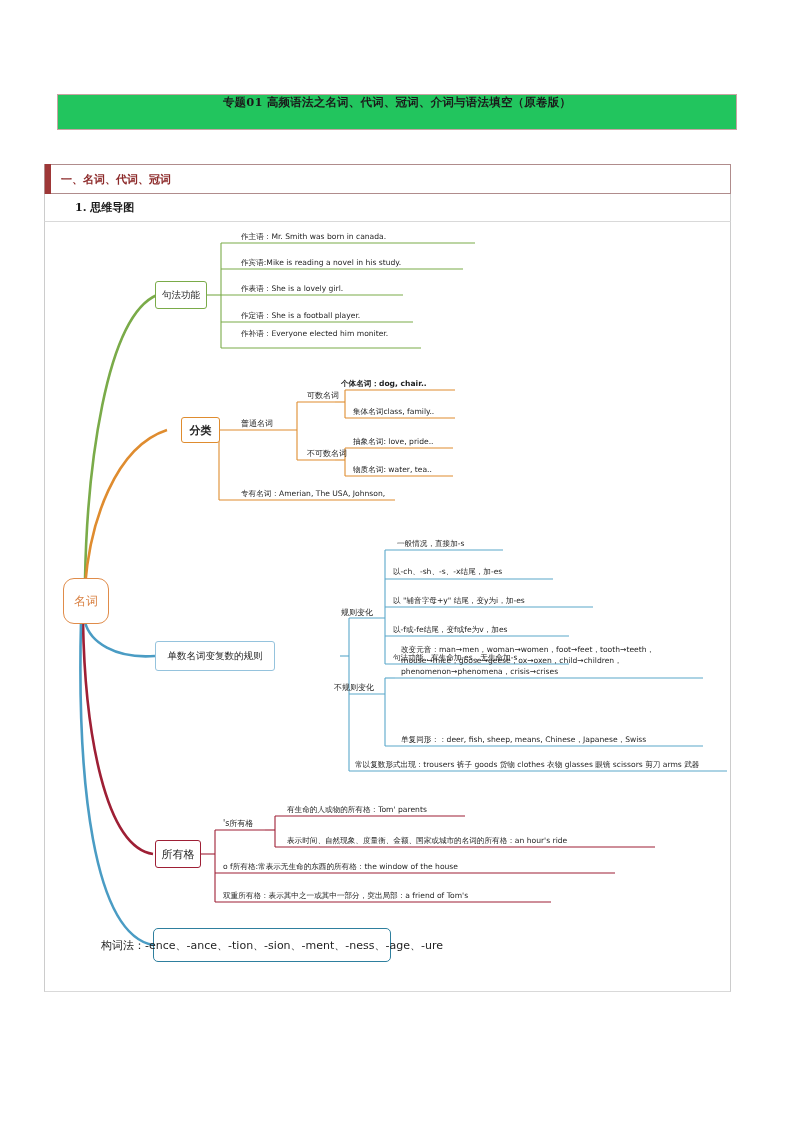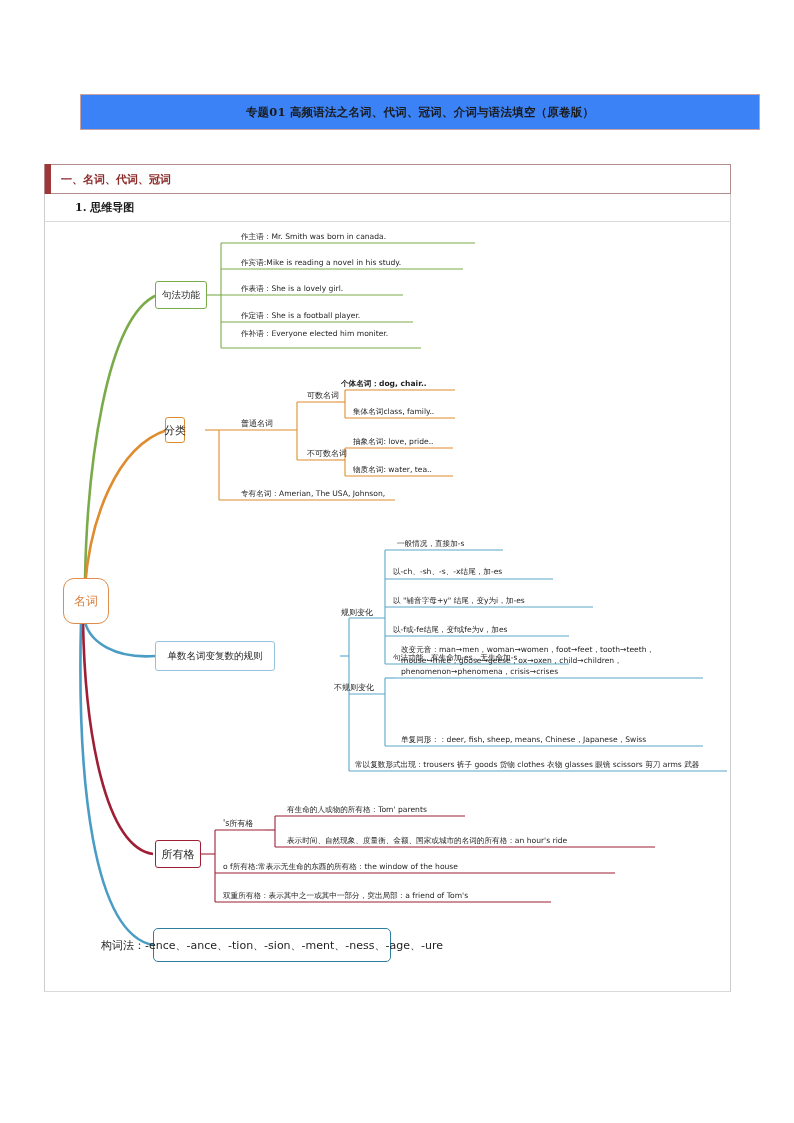--- a/index.html
+++ b/index.html
@@ -14,26 +14,25 @@
     overflow: hidden;
   }
 
   
   .page { position: relative; width: 794px; height: 1123px; }
 
   .title-banner {
     position: absolute;
     left: 57px; top: 94px;
     width: 680px; height: 36px;
-    background: #3b82f6;
+    background: #22c55e;
     border: 1px solid #c9a3a3;
     display: flex;
-    align-items: center;
+    align-items: flex-start;
     justify-content: center;
-    margin-left: 23px;
   }
   .title-banner span {
     font-size: 11.5px;
     font-weight: bold;
     color: #1a1a1a;
     letter-spacing: 0.2px;
     font-family: "DejaVu Serif", "Liberation Serif", serif;
   }
 
   
@@ -221,21 +220,21 @@
 
     <div class="node green" style="left:110px; top:59px; width:52px; height:28px;">
       <span>句法功能</span>
     </div>
     <div class="leaf" style="left:196px; top:9px;">作主语：Mr. Smith was born in canada.</div>
     <div class="leaf" style="left:196px; top:35px;">作宾语:Mike is reading a novel in his study.</div>
     <div class="leaf" style="left:196px; top:61px;">作表语：She is a lovely girl.</div>
     <div class="leaf" style="left:196px; top:88px;">作定语：She is a football player.</div>
     <div class="leaf" style="left:196px; top:106px;">作补语：Everyone elected him moniter.</div>
 
-    <div class="node orange" style="left:120px; top:195px; width:20px; height:26px;">
+    <div class="node orange" style="left:136px; top:195px; width:39px; height:26px;font-weight:bold;">
       <span>分类</span>
     </div>
     <div class="leaf mid" style="left:196px; top:196px;">普通名词</div>
     <div class="leaf mid" style="left:262px; top:168px;">可数名词</div>
     <div class="leaf mid" style="left:262px; top:226px;">不可数名词</div>
     <div class="leaf" style="left:296px; top:156px;font-weight:bold;">个体名词：dog, chair..</div>
     <div class="leaf" style="left:308px; top:184px;">集体名词class, family..</div>
     <div class="leaf" style="left:308px; top:214px;">抽象名词: love, pride..</div>
     <div class="leaf" style="left:308px; top:242px;">物质名词: water, tea..</div>
     <div class="leaf" style="left:196px; top:266px;">专有名词：Amerian, The USA, Johnson,</div>

